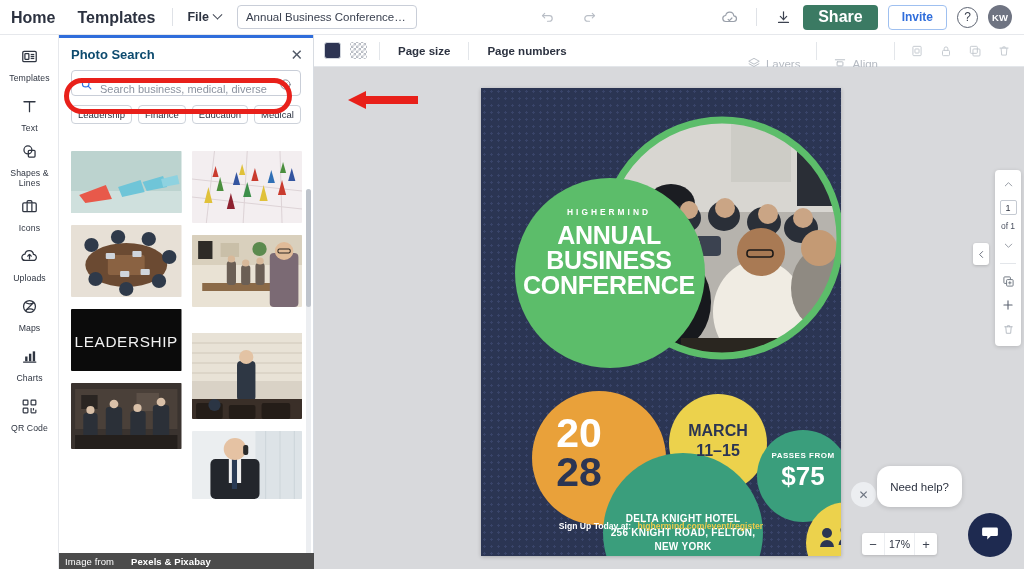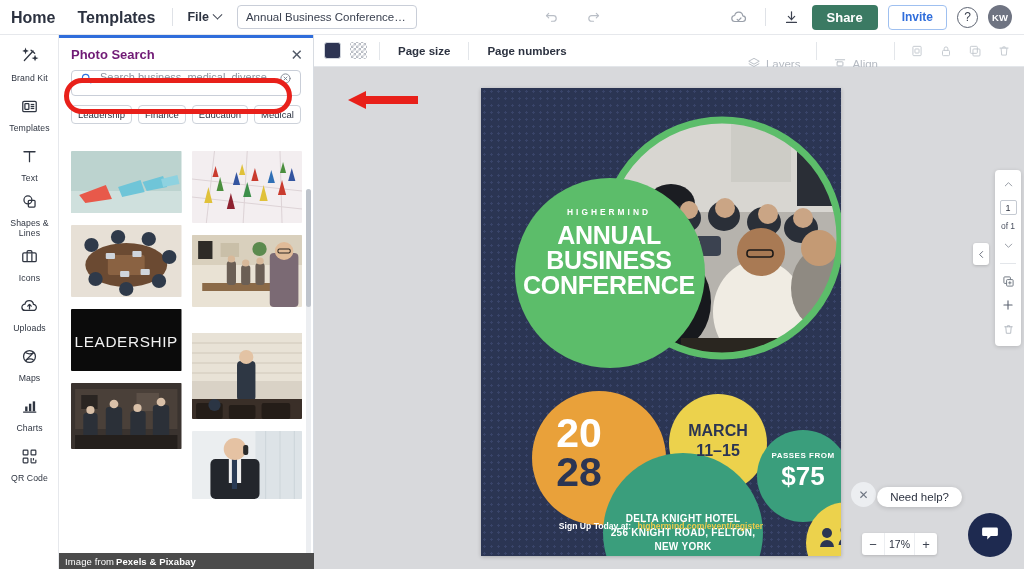--- a/index.html
+++ b/index.html
@@ -33,21 +33,21 @@
     margin-left: 8px; width: 180px; height: 24px; border: 1px solid #c9ced8;
     border-radius: 4px; font-size: 11.5px; color: #3a4150; padding: 0 8px;
     line-height: 22px; background: #fff; overflow: hidden; white-space: nowrap;
     text-overflow: ellipsis; cursor: text;
   }
   .tb-mid { flex: 1; display: flex; align-items: center; justify-content: center; gap: 22px; }
   .icobtn { width: 20px; height: 20px; display: flex; align-items: center; justify-content: center; cursor: pointer; }
   .icobtn svg { display: block; }
   .tb-right { display: flex; align-items: center; gap: 10px; padding-right: 12px; }
   .btn-share {
-    background: #3b7a63; color: #fff; font-size: 13px; font-weight: bold;
+    background: #3b7a63; color: #fff; font-size: 16px; font-weight: bold;
     border: none; border-radius: 4px; height: 25px; padding: 0 15px; cursor: pointer;
     font-family: inherit;
   }
   .btn-invite {
     background: #fff; color: #2f6ddb; font-size: 12px; font-weight: bold;
     border: 1px solid #9fc0f0; border-radius: 4px; height: 25px; padding: 0 13px; cursor: pointer;
     font-family: inherit;
   }
   .help-circle {
     width: 21px; height: 21px; border-radius: 50%; border: 1.3px solid #5b6270;
@@ -77,26 +77,26 @@
   
   .panel {
     position: absolute; left: 59px; top: 35px; width: 255px; height: 534px;
     background: #fff; border-right: 1px solid #d8dce2;
   }
   .panel-topline { height: 3px; background: #2f6ddb; }
   .panel-head {
     height: 32px; display: flex; align-items: center; justify-content: space-between;
     padding: 0 10px 0 12px;
   }
-  .panel-title { font-size: 13px; font-weight: bold; color: #701a75; }
+  .panel-title { font-size: 13px; font-weight: bold; color: #0c4a6e; }
   .panel-x { font-size: 15px; color: #525a68; cursor: pointer; line-height: 1; }
   .search-wrap { padding: 0 12px; position: relative; }
   .search-box {
     height: 26px; border: 1px solid #c9ced8; border-radius: 4px;
-    display: flex; align-items: flex-start; gap: 7px; padding: 0 8px; background: #fff;
+    display: flex; align-items: flex-end; gap: 7px; padding: 0 8px; background: #fff;
   }
   .search-ph { flex: 1; font-size: 11px; color: #8b929f; cursor: text; }
   .chips { display: flex; gap: 6px; padding: 9px 12px 8px 12px; flex-wrap: nowrap; }
   .chip {
     border: 1px solid #cdd2da; border-radius: 4px; font-size: 9.5px; color: #2c3240;
     padding: 3px 6px; background: #fff; cursor: pointer; white-space: nowrap;
   }
   .grid-scroll {
     position: absolute; left: 0; top: 107px; width: 255px; height: 427px; overflow: hidden;
   }
@@ -107,21 +107,21 @@
   .scrollbar {
     position: absolute; right: 3px; top: 47px; width: 5px; height: 390px;
     background: #eceef1; border-radius: 3px;
   }
   .scrollthumb { position: absolute; top: 0; width: 5px; height: 118px; background: #bfc4cc; border-radius: 3px; }
   .panel-foot {
     position: absolute; left: 0; bottom: 0; width: 255px; height: 16px;
     background: #4b4b4b; color: #fff; font-size: 9.5px; display: flex;
     align-items: center; padding-left: 6px; letter-spacing: .1px;
   }
-  .panel-foot b { margin-left: 2px; }
+  .panel-foot b { margin-left: 17px; }
 
   
   .toolbar {
     position: absolute; left: 314px; top: 35px; width: 710px; height: 32px;
     background: #fff; border-bottom: 1px solid #e3e6ea;
     display: flex; align-items: center; padding: 0 10px; gap: 9px;
   }
   .swatch { width: 17px; height: 17px; border-radius: 3px; border: 1px solid #d2d6dd; cursor: pointer; }
   .swatch-navy { background: #2e3553; }
   .swatch-alpha {
@@ -179,21 +179,21 @@
   .zoomctl {
     position: absolute; right: 87px; bottom: 14px; height: 22px;
     background: #fff; border-radius: 3px; box-shadow: 0 1px 3px rgba(0,0,0,.16);
     display: flex; align-items: center; overflow: hidden;
   }
   .zbtn { width: 22px; height: 22px; display: flex; align-items: center; justify-content: center;
           font-size: 13px; color: #3c4250; cursor: pointer; }
   .zval { font-size: 10.5px; color: #2c3240; padding: 0 4px; min-width: 30px; text-align: center;
           border-left: 1px solid #eceef1; border-right: 1px solid #eceef1; line-height: 22px; cursor: pointer; }
   .needhelp {
-    position: absolute; right: 62px; bottom: 62px; height: 20px; background: #fff;
+    position: absolute; right: 62px; bottom: 62px; height: 41px; background: #fff;
     border-radius: 13px; box-shadow: 0 1px 5px rgba(0,0,0,.16);
     display: flex; align-items: center; padding: 0 13px; font-size: 11.5px;
     color: #2c3240; cursor: pointer; white-space: nowrap;
   }
   .closebub {
     position: absolute; right: 148px; bottom: 62px; width: 25px; height: 25px;
     background: #eceef1; border-radius: 50%; display: flex; align-items: center;
     justify-content: center; font-size: 12px; color: #6d7480; cursor: pointer;
   }
   .chatbub {
@@ -257,31 +257,20 @@
       </div>
       <button class="btn-share">Share</button>
       <button class="btn-invite">Invite</button>
       <div class="help-circle">?</div>
       <div class="avatar">KW</div>
     </div>
   </div>
 
   <div class="rail">
 
-    <div class="rail-item">
-      <span>
-        <svg width="19" height="19" viewBox="0 0 24 24" fill="none" stroke="currentColor" stroke-width="1.6" stroke-linecap="round">
-            <line x1="16.5" y1="5" x2="5.5" y2="17"></line>
-            <line x1="14" y1="4" x2="18.5" y2="8"></line>
-            <path d="M19 12l.6 1.6L21 14l-1.4.6L19 16l-.6-1.4L17 14l1.4-.4z"></path>
-            <path d="M7 3l.5 1.3L9 5l-1.5.5L7 7l-.5-1.5L5 5l1.5-.7z"></path>
-          </svg>
-      </span>
-      <span class="rail-label">Brand Kit</span>
-    </div>
 
     <div class="rail-item">
       <span>
         <svg width="19" height="19" viewBox="0 0 24 24" fill="none" stroke="currentColor" stroke-width="1.6" stroke-linejoin="round">
             <rect x="3.5" y="5.5" width="17" height="13" rx="1.6"></rect>
             <rect x="6.2" y="8.5" width="5" height="7" rx="0.8"></rect>
             <line x1="13.5" y1="9.5" x2="18" y2="9.5"></line>
             <line x1="13.5" y1="12" x2="18" y2="12"></line>
             <line x1="13.5" y1="14.5" x2="18" y2="14.5"></line>
           </svg>

